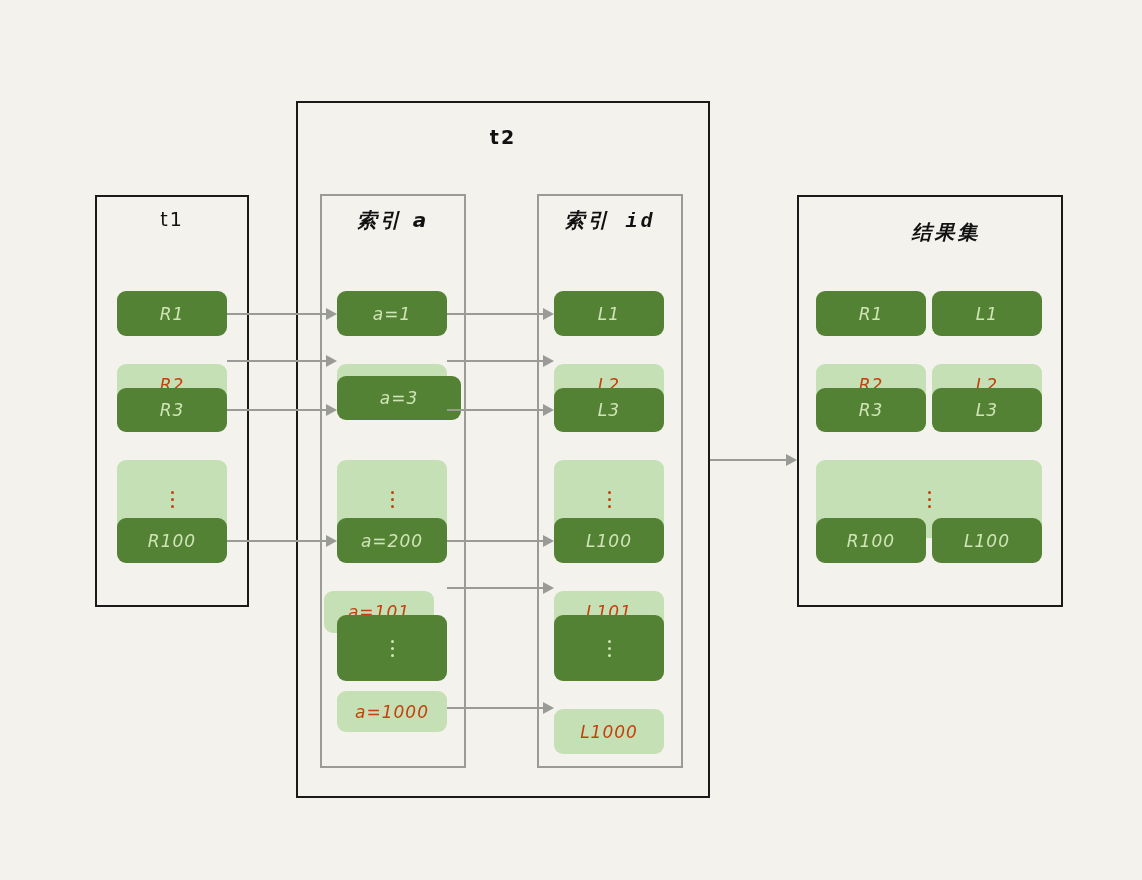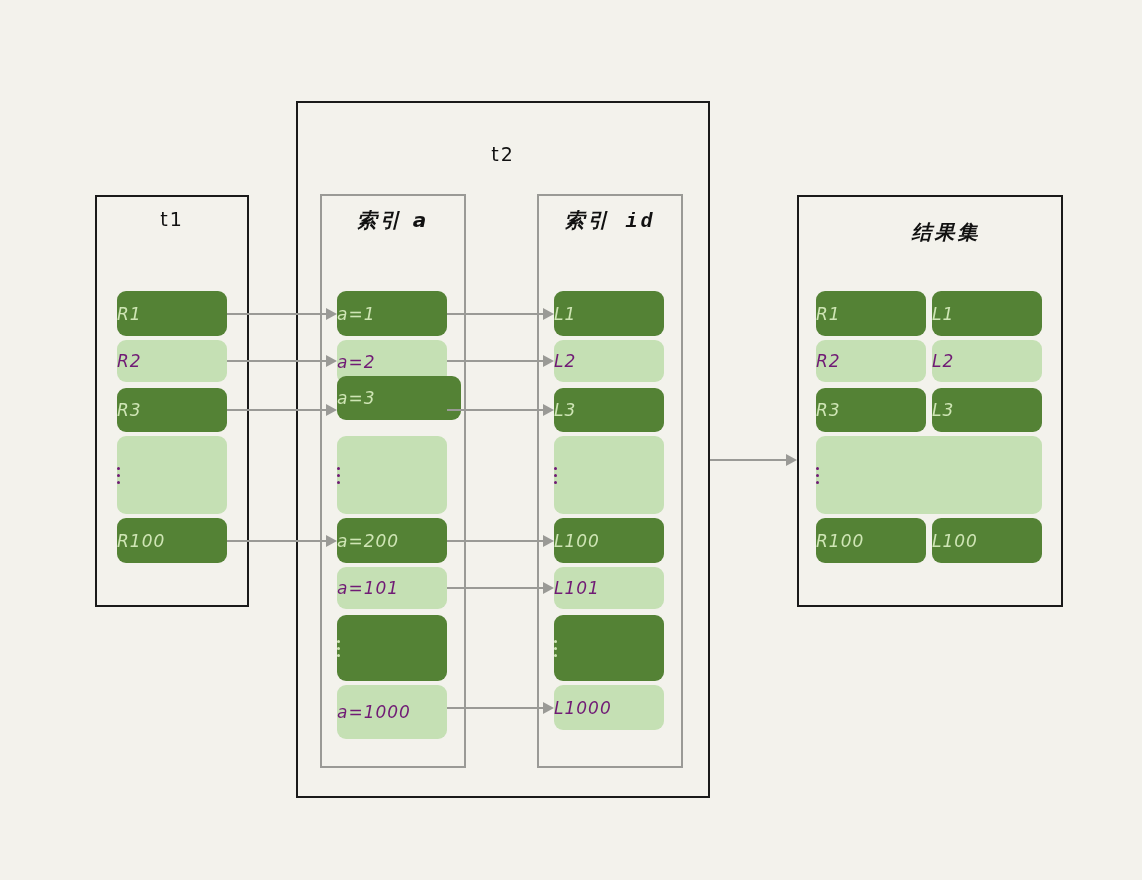--- a/index.html
+++ b/index.html
@@ -52,34 +52,35 @@
     box-sizing: border-box;
   }
 
   
   .cell {
     position: absolute;
     box-sizing: border-box;
     border-radius: 9px;
     display: flex;
     align-items: center;
-    justify-content: flex-start;
+    justify-content: center;
     font-family: "DejaVu Sans", sans-serif;
     font-size: 17px;
     font-style: italic;
     letter-spacing: 1px;
     user-select: none;
   }
   .cell.dark {
     background: #548235;
     color: #cfe5b5;
   }
   .cell.light {
     background: #c5e0b4;
-    color: #701a75;
+    color: #c2410c;
+    margin-top: 24px;
   }
 
   
   .vdots {
     display: flex;
     flex-direction: column;
     align-items: center;
     justify-content: center;
     gap: 4px;
   }
@@ -105,21 +106,21 @@
     border-bottom: 6px solid transparent;
     border-left: 11px solid #9a9a96;
   }
 </style>
 </head>
 <body>
 
 <div id="canvas">
 
   <div class="panel" style="left:296px; top:101px; width:414px; height:697px;">
-    <div class="panel-title" style="top:40px;">t2</div>
+    <div class="panel-title" style="top:23px;font-weight:bold;">t2</div>
   </div>
 
   <div class="panel" style="left:95px; top:195px; width:154px; height:412px;">
     <div class="panel-title" style="top:11px;">t1</div>
   </div>
 
   <div class="subpanel" style="left:320px; top:194px; width:146px; height:574px;">
     <div class="panel-title cjk" style="top:11px;">索引 a</div>
   </div>
 
@@ -163,31 +164,31 @@
       <div class="cell light" style="left: 337px; top: 436px; width: 110px; height: 78px;">
         <span class="vdots">
           <i></i>
           <i></i>
           <i></i>
         </span>
       </div>
       <div class="cell dark" style="left: 337px; top: 518px; width: 110px; height: 45px;">
         <span>a=200</span>
       </div>
-      <div class="cell light" style="left: 337px; top: 567px; width: 110px; height: 42px;">
+      <div class="cell light" style="left: 324px; top: 567px; width: 110px; height: 42px;">
         <span>a=101</span>
       </div>
       <div class="cell dark" style="left: 337px; top: 615px; width: 110px; height: 66px;">
         <span class="vdots">
           <i></i>
           <i></i>
           <i></i>
         </span>
       </div>
-      <div class="cell light" style="left: 337px; top: 685px; width: 110px; height: 54px;">
+      <div class="cell light" style="left: 337px; top: 667px; width: 110px; height: 41px;">
         <span>a=1000</span>
       </div>
       <div class="cell dark" style="left: 554px; top: 291px; width: 110px; height: 45px;">
         <span>L1</span>
       </div>
       <div class="cell light" style="left: 554px; top: 340px; width: 110px; height: 42px;">
         <span>L2</span>
       </div>
       <div class="cell dark" style="left: 554px; top: 388px; width: 110px; height: 44px;">
         <span>L3</span>

